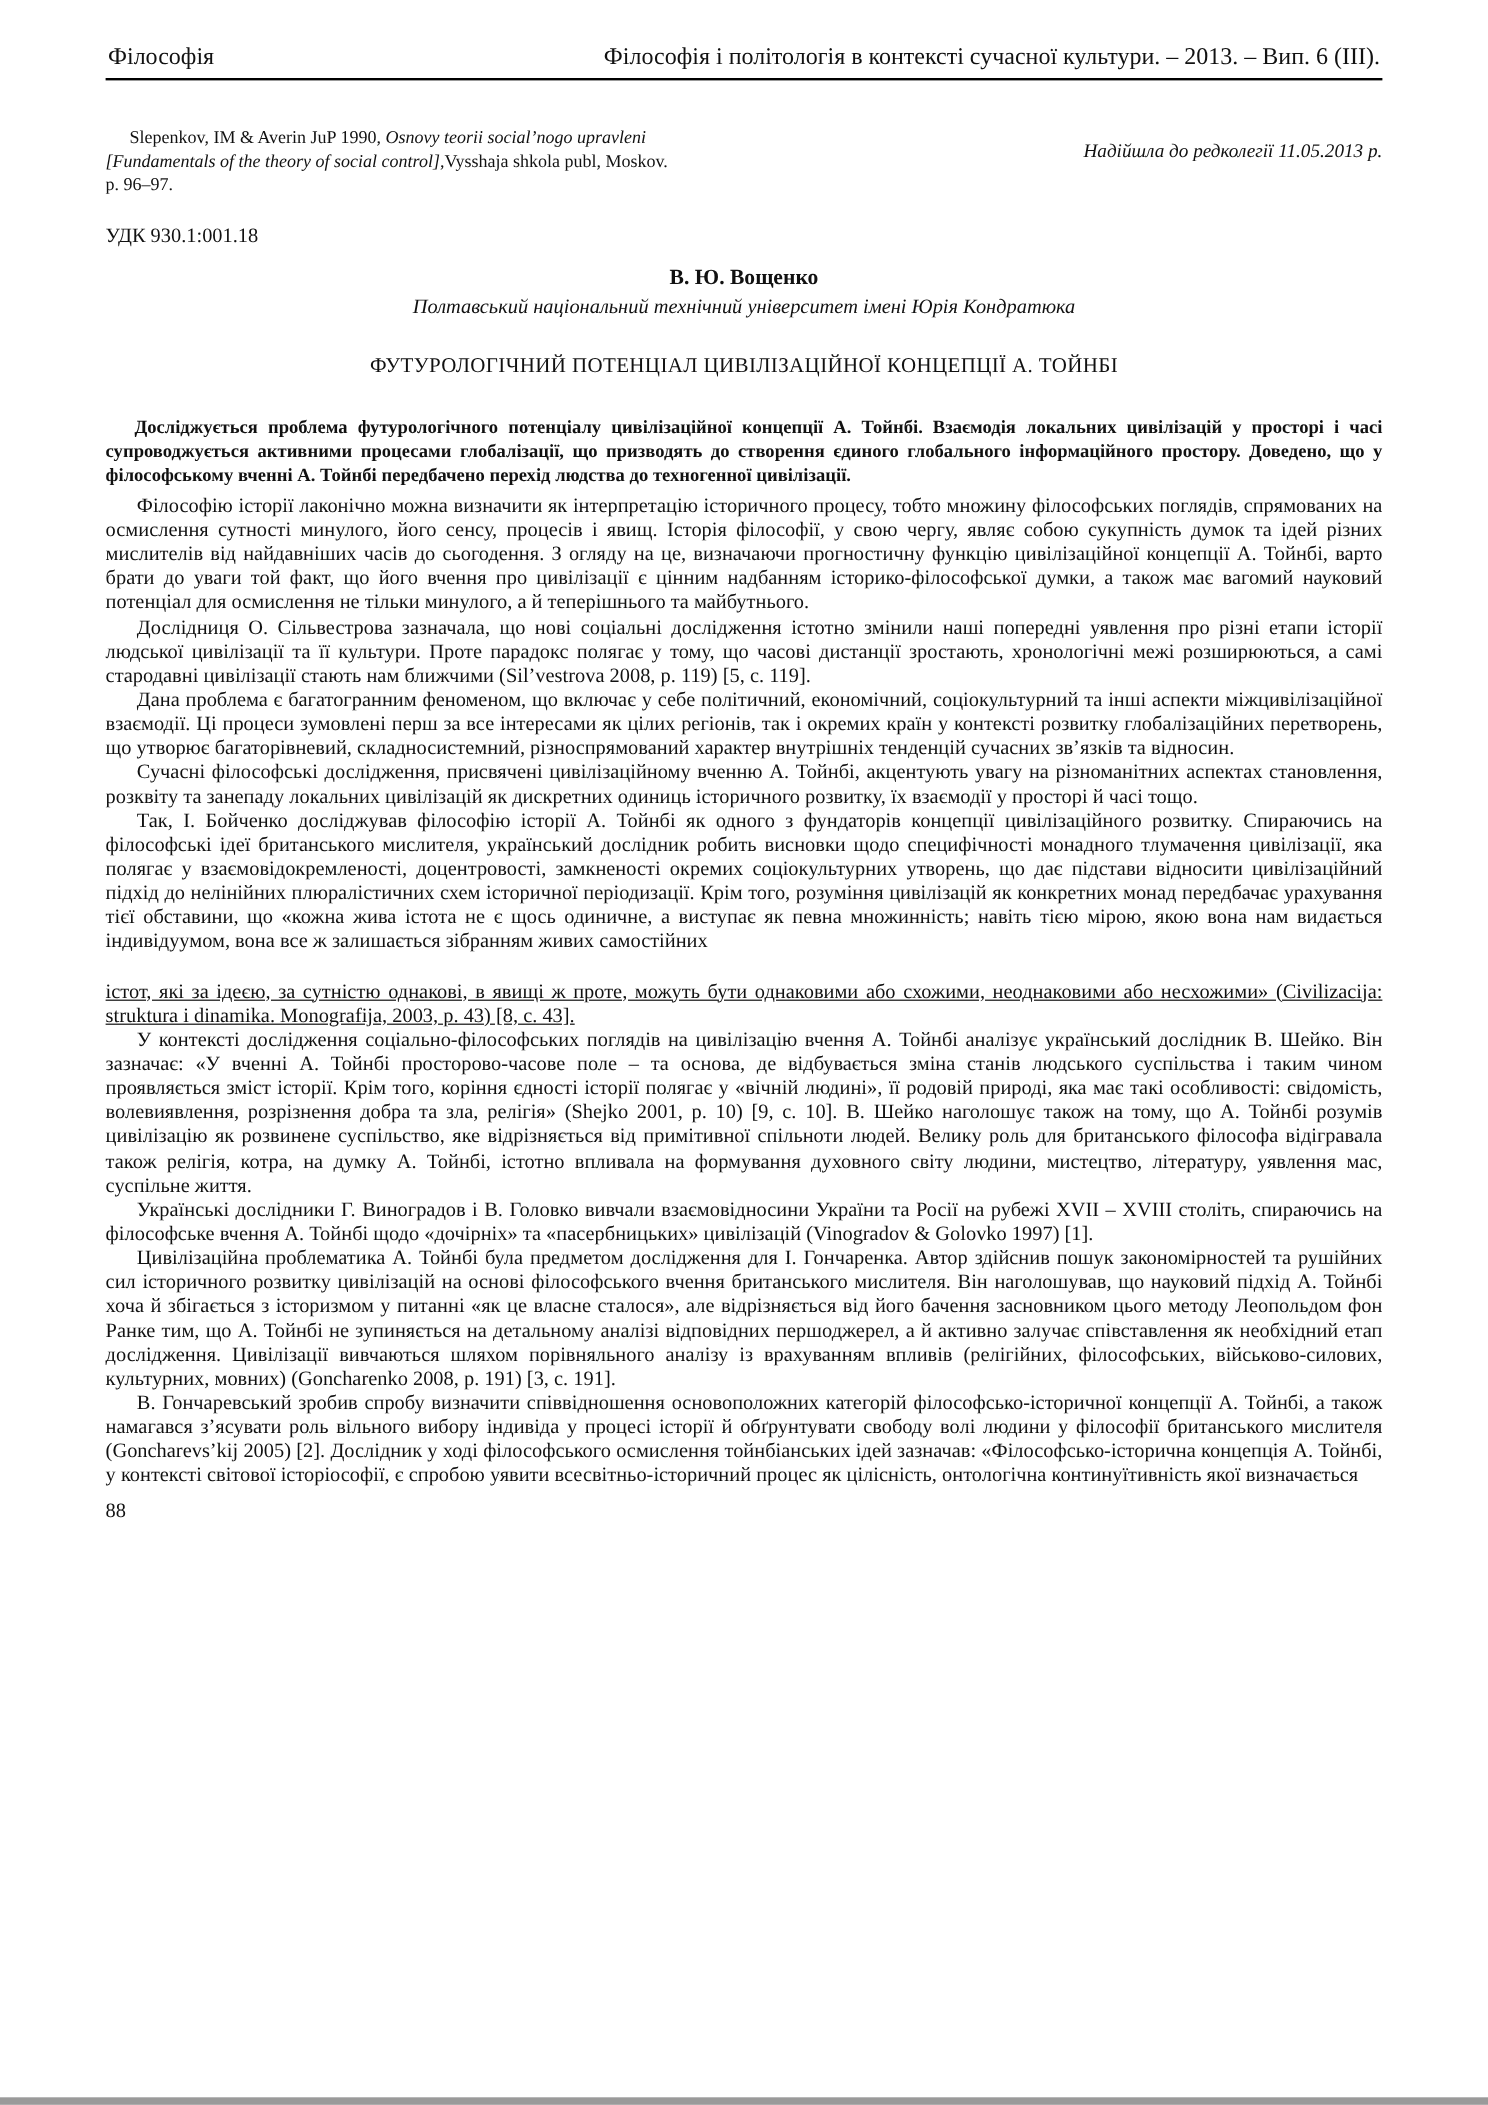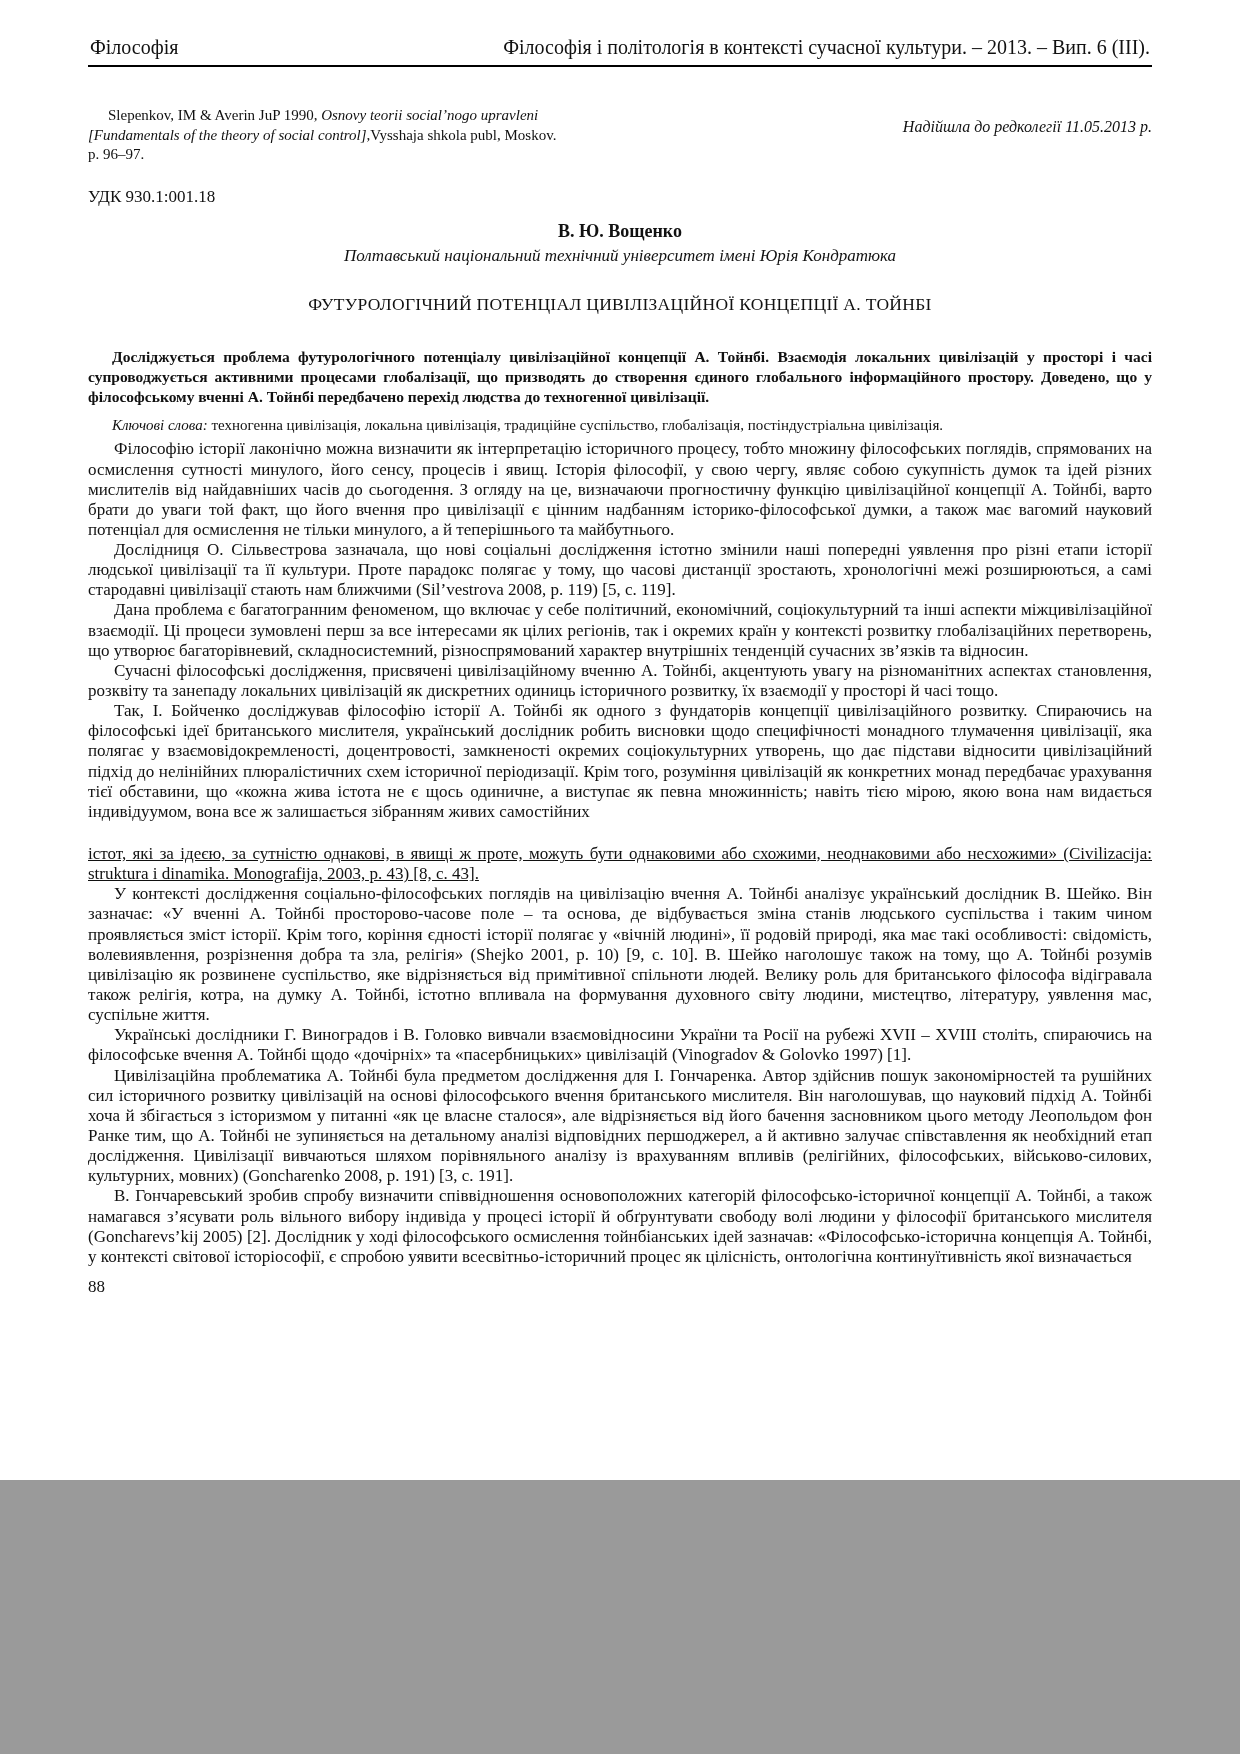--- a/index.html
+++ b/index.html
@@ -1,21 +1,21 @@
 <!DOCTYPE html>
 <html lang="uk"><head>
 <meta charset="utf-8">
 <style>
   * { margin: 0; padding: 0; box-sizing: border-box; }
   html, body { background: #9a9a9a; }
   body { display: flex; justify-content: center; }
   .page {
     position: relative;
     width: 1240px;
-    height: 1480px;
+    height: 1748px;
     background: #ffffff;
     color: #111;
     font-family: "Liberation Serif", "DejaVu Serif", serif;
     padding: 36px 88px 40px 88px;
   }
 
   
   .running-head {
     display: flex;
     justify-content: space-between;
@@ -128,21 +128,20 @@
 
   <p class="udc">УДК 930.1:001.18</p>
 
   <p class="author">В. Ю. Вощенко</p>
   <p class="affiliation">Полтавський національний технічний університет імені Юрія Кондратюка</p>
 
   <h1 class="title" style="font-weight: normal;">ФУТУРОЛОГІЧНИЙ ПОТЕНЦІАЛ ЦИВІЛІЗАЦІЙНОЇ КОНЦЕПЦІЇ А. ТОЙНБІ</h1>
 
   <p class="abstract">Досліджується проблема футурологічного потенціалу цивілізаційної концепції А. Тойнбі. Взаємодія локальних цивілізацій у просторі і часі супроводжується активними процесами глобалізації, що призводять до створення єдиного глобального інформаційного простору. Доведено, що у філософському вченні А. Тойнбі передбачено перехід людства до техногенної цивілізації.</p>
 
-  <p class="keywords"><span class="kw-label">Ключові слова:</span><span> техногенна цивілізація, локальна цивілізація, традиційне суспільство, глобалізація, постіндустріальна цивілізація.</span></p>
 
   <div class="columns">
     <div class="col">
       <p class="para">Філософію історії лаконічно можна визначити як інтерпретацію історичного процесу, тобто множину філософських поглядів, спрямованих на осмислення сутності минулого, його сенсу, процесів і явищ. Історія філософії, у свою чергу, являє собою сукупність думок та ідей різних мислителів від найдавніших часів до сьогодення. З огляду на це, визначаючи прогностичну функцію цивілізаційної концепції А. Тойнбі, варто брати до уваги той факт, що його вчення про цивілізації є цінним надбанням історико-філософської думки, а також має вагомий науковий потенціал для осмислення не тільки минулого, а й теперішнього та майбутнього.</p>
       <p class="para">Дослідниця О. Сільвестрова зазначала, що нові соціальні дослідження істотно змінили наші попередні уявлення про різні етапи історії людської цивілізації та її культури. Проте парадокс полягає у тому, що часові дистанції зростають, хронологічні межі розширюються, а самі стародавні цивілізації стають нам ближчими (Sil’vestrova 2008, p. 119) [5, с. 119].</p>
       <p class="para">Дана проблема є багатогранним феноменом, що включає у себе політичний, економічний, соціокультурний та інші аспекти міжцивілізаційної взаємодії. Ці процеси зумовлені перш за все інтересами як цілих регіонів, так і окремих країн у контексті розвитку глобалізаційних перетворень, що утворює багаторівневий, складносистемний, різноспрямований характер внутрішніх тенденцій сучасних зв’язків та відносин.</p>
       <p class="para">Сучасні філософські дослідження, присвячені цивілізаційному вченню А. Тойнбі, акцентують увагу на різноманітних аспектах становлення, розквіту та занепаду локальних цивілізацій як дискретних одиниць історичного розвитку, їх взаємодії у просторі й часі тощо.</p>
       <p class="para">Так, І. Бойченко досліджував філософію історії А. Тойнбі як одного з фундаторів концепції цивілізаційного розвитку. Спираючись на філософські ідеї британського мислителя, український дослідник робить висновки щодо специфічності монадного тлумачення цивілізації, яка полягає у взаємовідокремленості, доцентровості, замкненості окремих соціокультурних утворень, що дає підстави відносити цивілізаційний підхід до нелінійних плюралістичних схем історичної періодизації. Крім того, розуміння цивілізацій як конкретних монад передбачає урахування тієї обставини, що «кожна жива істота не є щось одиничне, а виступає як певна множинність; навіть тією мірою, якою вона нам видається індивідуумом, вона все ж залишається зібранням живих самостійних</p>
     </div>
     <div class="col">

